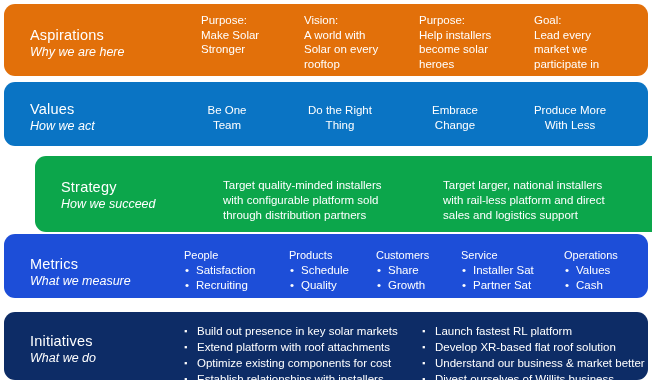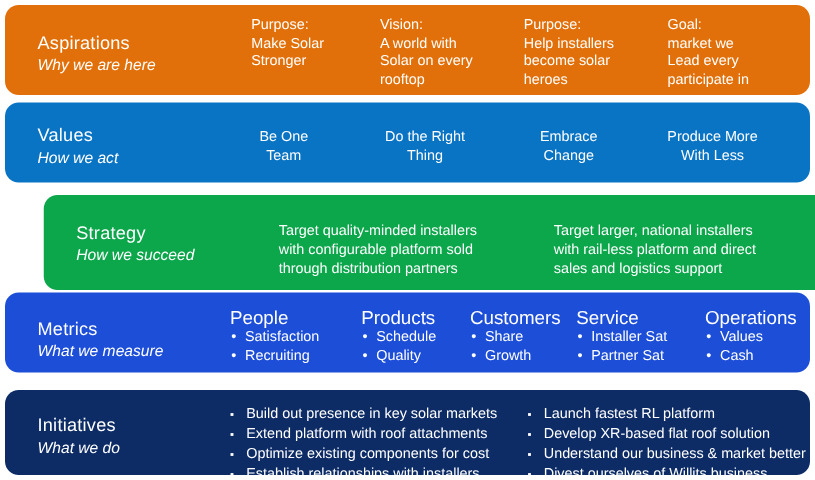--- a/index.html
+++ b/index.html
@@ -100,21 +100,21 @@
 
   
   .met-col { top: 13px; }
   .met-1 { left: 180px; }
   .met-2 { left: 285px; }
   .met-3 { left: 372px; }
   .met-4 { left: 457px; }
   .met-5 { left: 560px; }
   .met-head {
     display: block;
-    font-size: 15px;
+    font-size: 11px;
     line-height: 16px;
     white-space: nowrap;
   }
   .met-item {
     display: block;
     font-size: 11.5px;
     line-height: 15px;
     white-space: nowrap;
     padding-left: 12px;
     position: relative;
@@ -166,22 +166,22 @@
       <span class="asp-line">rooftop</span>
     </div>
     <div class="col asp-col asp-3">
       <span class="asp-line">Purpose:</span>
       <span class="asp-line">Help installers</span>
       <span class="asp-line">become solar</span>
       <span class="asp-line">heroes</span>
     </div>
     <div class="col asp-col asp-4">
       <span class="asp-line">Goal:</span>
+      <span class="asp-line">Lead every</span>
       <span class="asp-line">market we</span>
-      <span class="asp-line">Lead every</span>
       <span class="asp-line">participate in</span>
     </div>
   </div>
 
   <div class="band band-values">
     <div class="label-col">
       <div class="label-title">Values</div>
       <div class="label-sub">How we act</div>
     </div>
     <div class="col val-col val-1">

